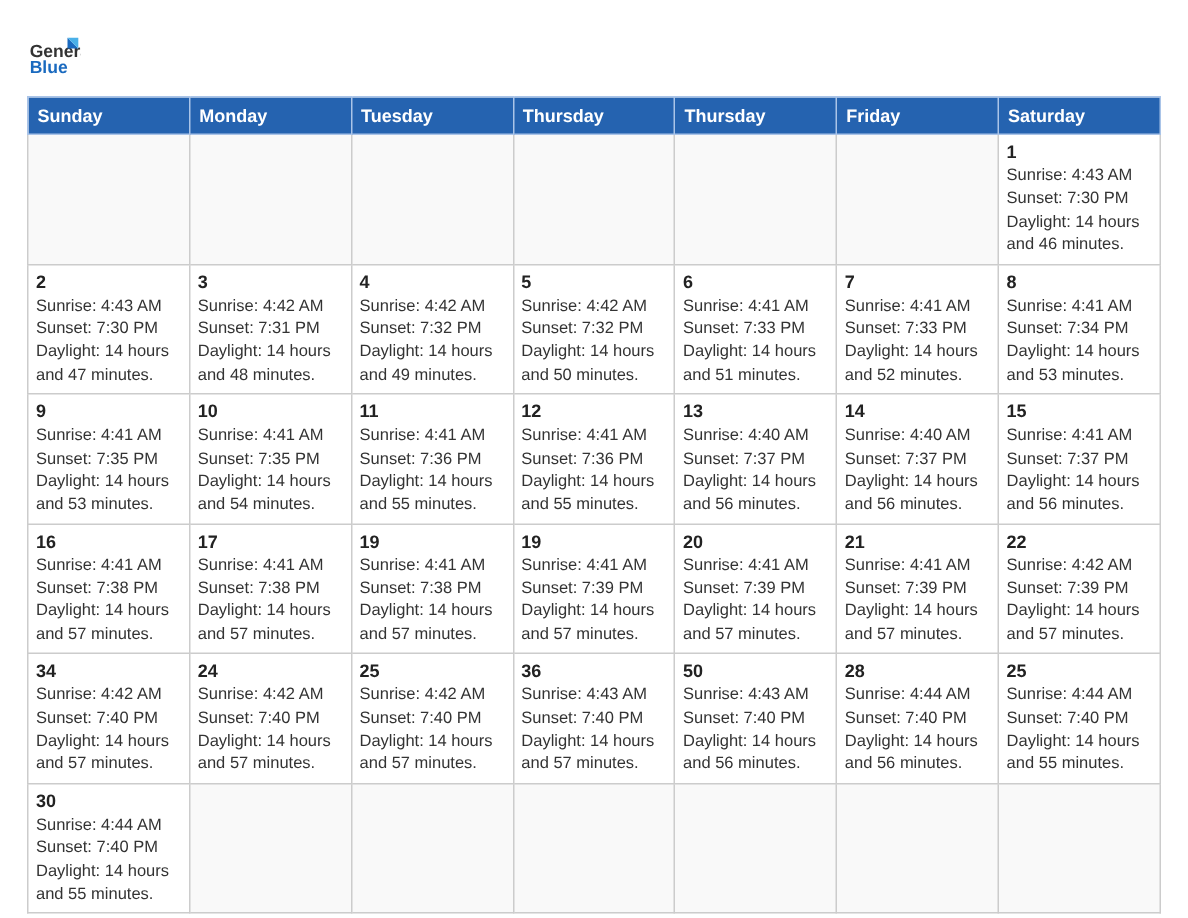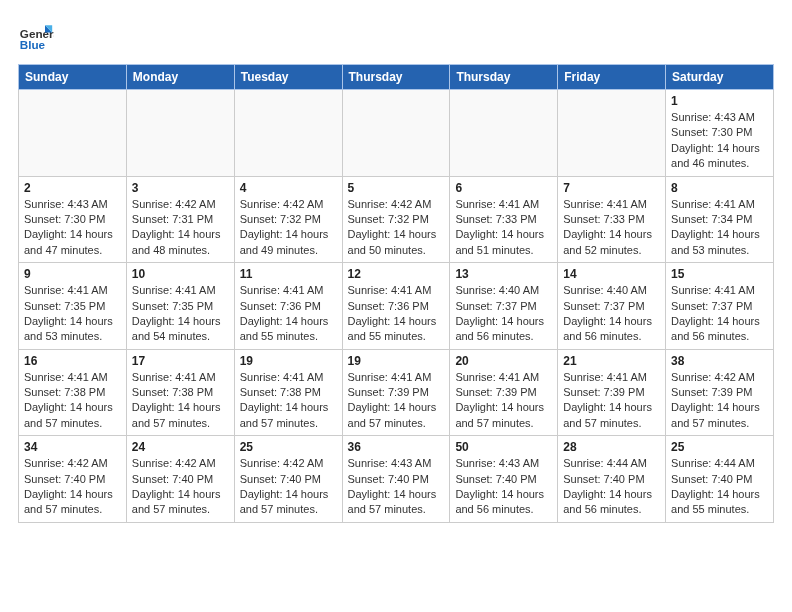--- a/index.html
+++ b/index.html
@@ -264,21 +264,21 @@
 and 57 minutes.</div>
           </td>
           <td>
             <span class="day-num">21</span>
             <div class="day-info" style="white-space: pre-line;">Sunrise: 4:41 AM
 Sunset: 7:39 PM
 Daylight: 14 hours
 and 57 minutes.</div>
           </td>
           <td>
-            <span class="day-num">38</span>
+            <span class="day-num">22</span>
             <div class="day-info" style="white-space: pre-line;">Sunrise: 4:42 AM
 Sunset: 7:39 PM
 Daylight: 14 hours
 and 57 minutes.</div>
           </td>
         </tr>
         <tr>
           <td>
             <span class="day-num">34</span>
             <div class="day-info" style="white-space: pre-line;">Sunrise: 4:42 AM
@@ -321,16 +321,31 @@
 Daylight: 14 hours
 and 56 minutes.</div>
           </td>
           <td>
             <span class="day-num">25</span>
             <div class="day-info" style="white-space: pre-line;">Sunrise: 4:44 AM
 Sunset: 7:40 PM
 Daylight: 14 hours
 and 55 minutes.</div>
           </td>
+        </tr>
+        <tr>
+          <td>
+            <span class="day-num">30</span>
+            <div class="day-info" style="white-space: pre-line;">Sunrise: 4:44 AM
+Sunset: 7:40 PM
+Daylight: 14 hours
+and 55 minutes.</div>
+          </td>
+          <td class="empty-cell"></td>
+          <td class="empty-cell"></td>
+          <td class="empty-cell"></td>
+          <td class="empty-cell"></td>
+          <td class="empty-cell"></td>
+          <td class="empty-cell"></td>
         </tr>
       </tbody>
   </table>
 </div>
 
 </body></html>

